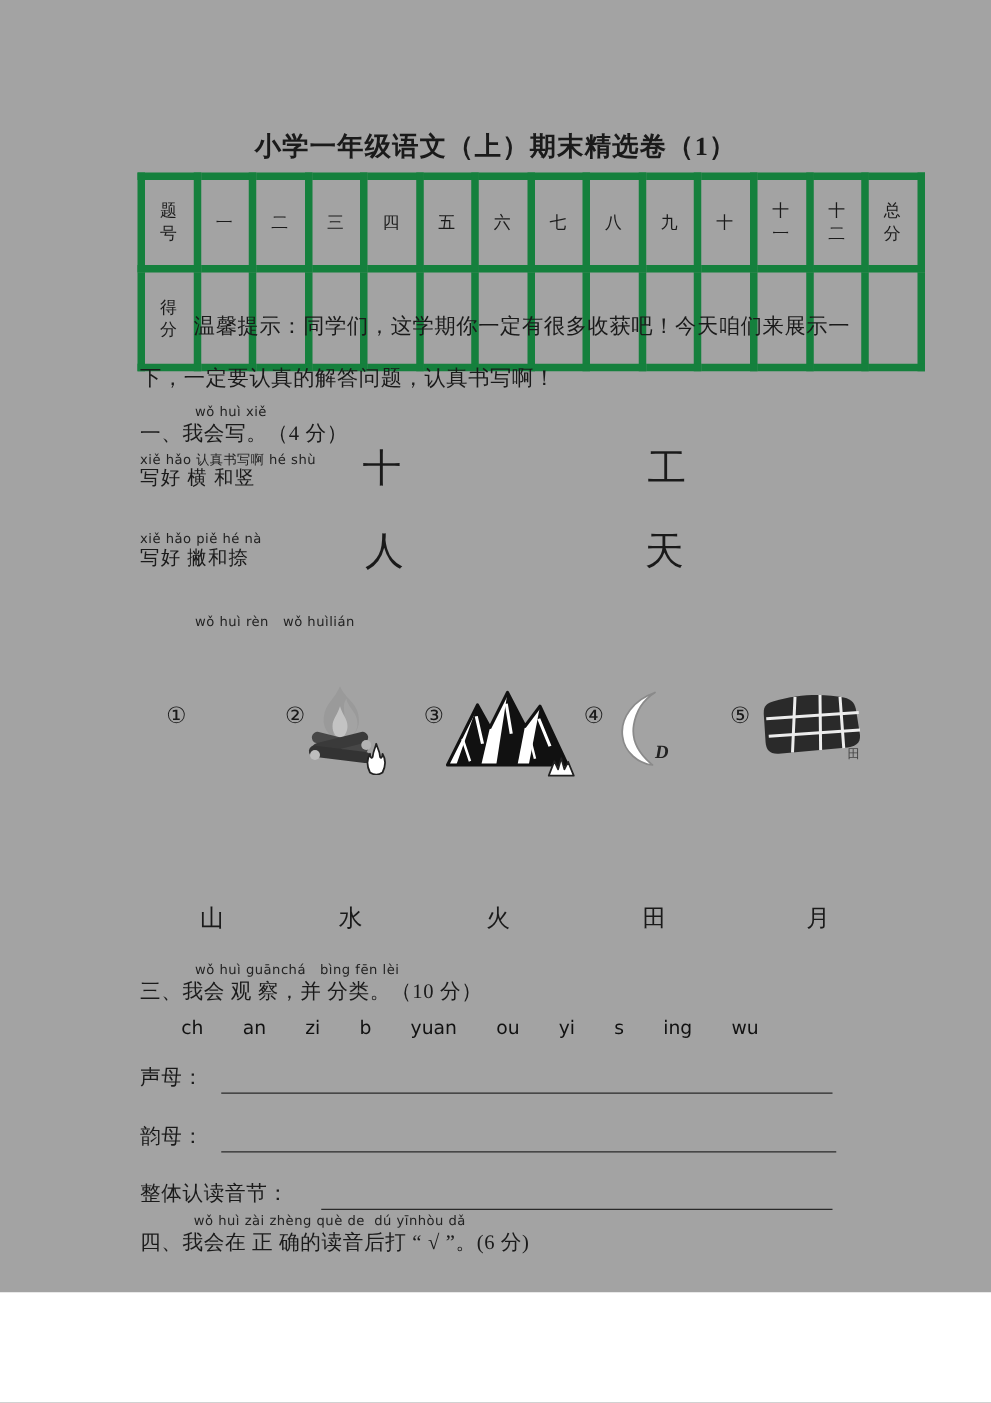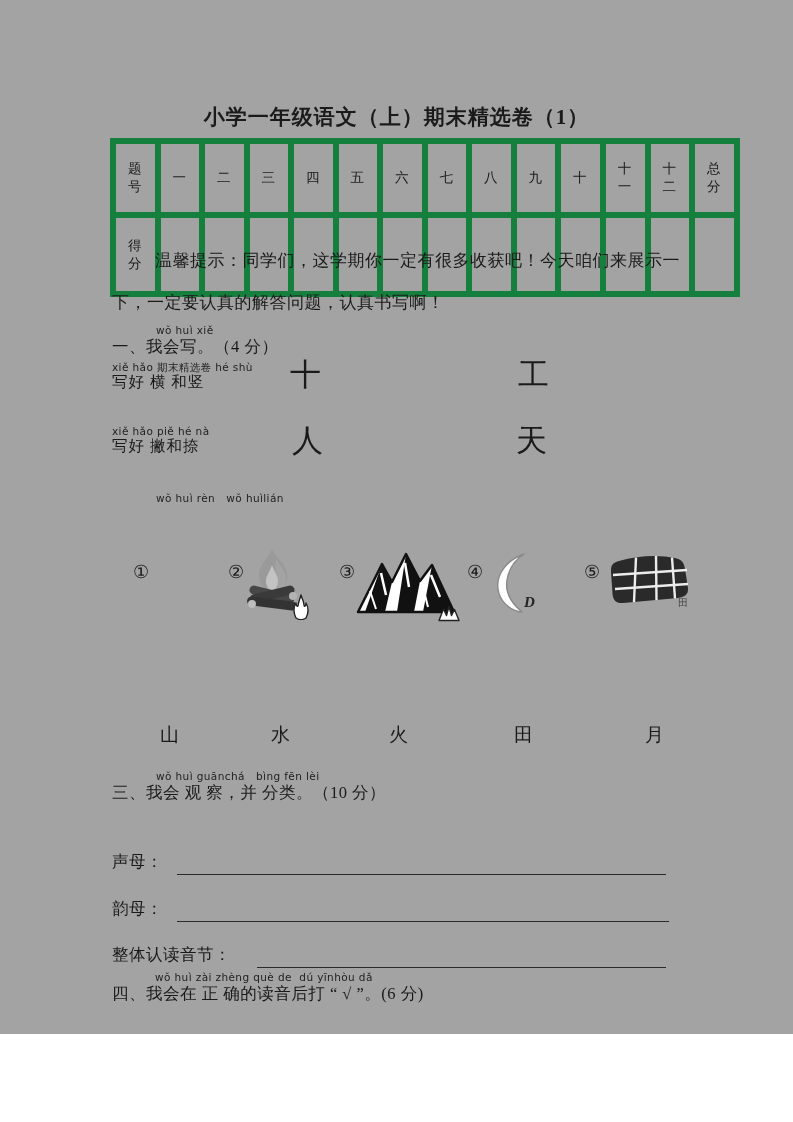--- a/index.html
+++ b/index.html
@@ -86,21 +86,21 @@
     </tr>
   </tbody>
     </table>
 
   <div class="abs notice" style="left:112px;top:291px;">下，一定要认真的解答问题，认真书写啊！</div>
   <div class="abs notice" style="left:155px;top:249px;">温馨提示：同学们，这学期你一定有很多收获吧！今天咱们来展示一</div>
 
   <div class="abs pinyin" style="left:156px;top:324px;">wǒ huì xiě</div>
   <div class="abs heading" style="left:112px;top:336px;">一、我会写。（4 分）</div>
 
-  <div class="abs pinyin" style="left:112px;top:361px;">xiě hǎo 期末精选卷 hé shù</div>
+  <div class="abs pinyin" style="left:112px;top:361px;">xiě hǎo 认真书写啊 hé shù</div>
   <div class="abs sublabel" style="left:112px;top:372px;">写好 横 和竖</div>
   <div class="abs bigchar" style="left:290px;top:354px;">十</div>
   <div class="abs bigchar" style="left:518px;top:354px;">工</div>
 
   <div class="abs pinyin" style="left:112px;top:425px;">xiě hǎo piě hé nà</div>
   <div class="abs sublabel" style="left:112px;top:436px;">写好 撇和捺</div>
   <div class="abs bigchar" style="left:292px;top:420px;">人</div>
   <div class="abs bigchar" style="left:516px;top:420px;">天</div>
 
   <div class="abs pinyin" style="left:156px;top:492px;">wǒ huì rèn   wǒ huìlián</div>
@@ -154,20 +154,32 @@
 
   <div class="abs charrow" style="left:160px;top:722px;">山</div>
   <div class="abs charrow" style="left:271px;top:722px;">水</div>
   <div class="abs charrow" style="left:389px;top:722px;">火</div>
   <div class="abs charrow" style="left:514px;top:722px;">田</div>
   <div class="abs charrow" style="left:645px;top:722px;">月</div>
 
   <div class="abs pinyin" style="left:156px;top:770px;">wǒ huì guānchá   bìng fēn lèi</div>
   <div class="abs heading" style="left:112px;top:782px;">三、我会 观 察，并 分类。（10 分）</div>
 
+  <div class="abs syllrow">
+    <span>ch</span>
+    <span>an</span>
+    <span>zi</span>
+    <span>b</span>
+    <span>yuan</span>
+    <span>ou</span>
+    <span>yi</span>
+    <span>s</span>
+    <span>ing</span>
+    <span>wu</span>
+  </div>
 
   <div class="abs heading" style="left:112px;top:851px;">声母：</div>
   <div class="abs blankline" style="left:177px;top:874px;width:489px;"></div>
 
   <div class="abs heading" style="left:112px;top:898px;">韵母：</div>
   <div class="abs blankline" style="left:177px;top:921px;width:492px;"></div>
 
   <div class="abs heading" style="left:112px;top:944px;">整体认读音节：</div>
   <div class="abs blankline" style="left:257px;top:967px;width:409px;"></div>
 

